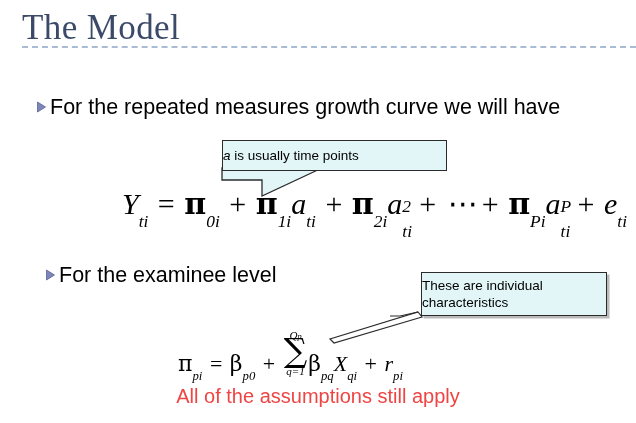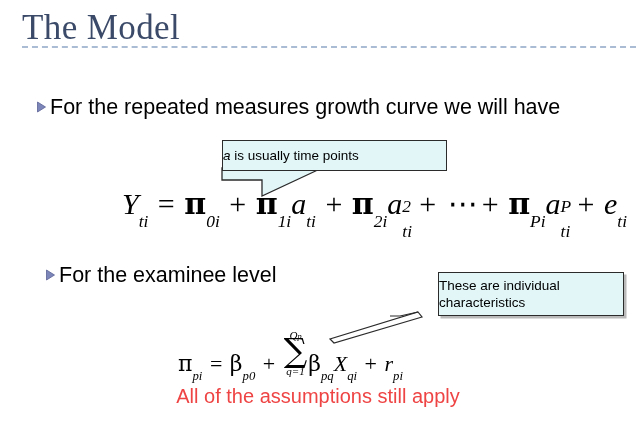--- a/index.html
+++ b/index.html
@@ -78,21 +78,21 @@
   }
   #callout-a {
     left: 222px;
     top: 140px;
     width: 225px;
     height: 31px;
   }
   #callout-a .it { font-style: italic; }
 
   #callout-b {
-    left: 438px;
+    left: 421px;
     top: 272px;
     width: 186px;
     height: 44px;
     box-shadow: 2.5px 2.5px 0 rgba(130,130,130,0.55);
   }
 
   
   .tail-svg {
     position: absolute;
     z-index: 3;

